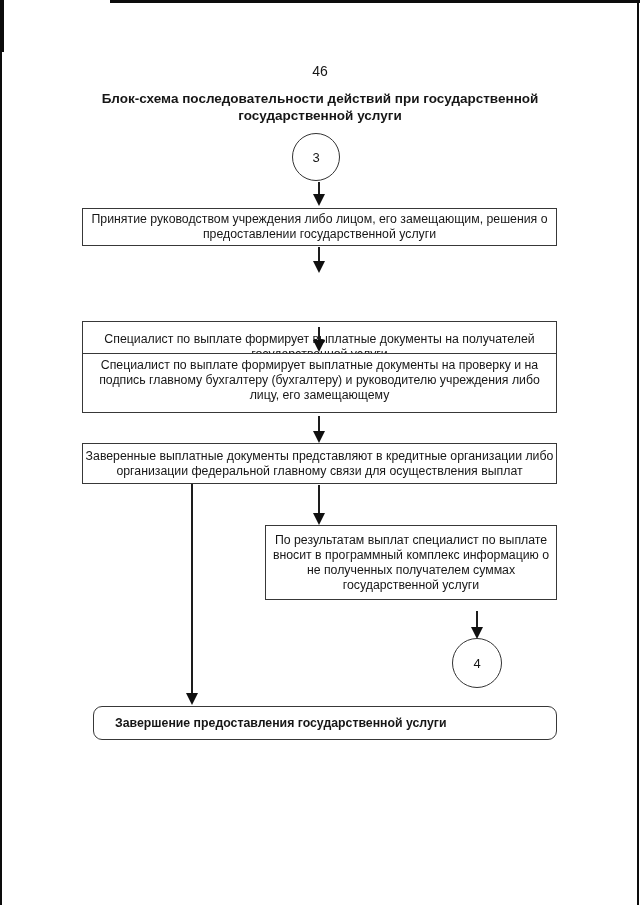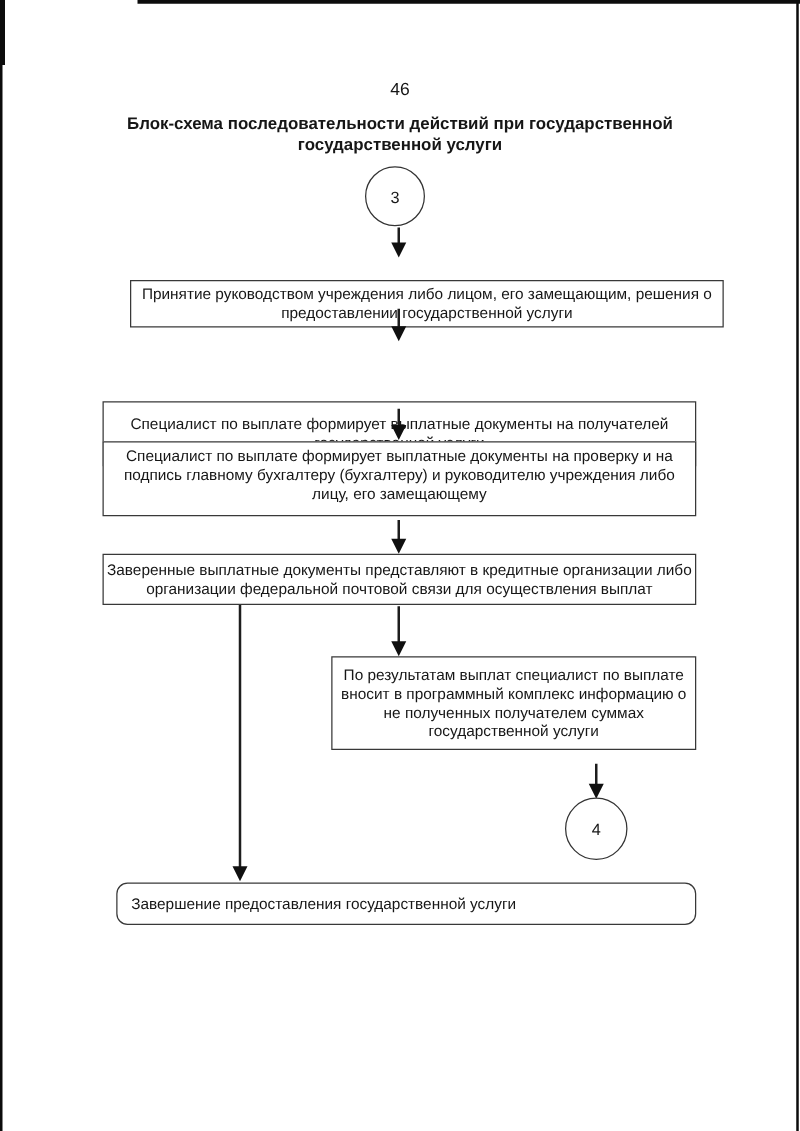--- a/index.html
+++ b/index.html
@@ -46,34 +46,35 @@
   .pbox {
     position:absolute;
     border:1.5px solid #383838;
     box-sizing:border-box;
     display:flex; flex-direction:column; justify-content:center;
     text-align:center;
     font-size:12.3px; line-height:15px;
     background:#ffffff;
   }
   .pbox .ln { white-space:nowrap; }
-  #box1 { left:82px;  top:224px; width:475px; height:38px;margin-left:22px; }
+  #box1 { left:82px;  top:208px; width:475px; height:38px; }
   #box2 { left:82px;  top:273px; width:475px; height:52px;margin-top:48px; }
   #box3 { left:82px;  top:353px; width:475px; height:60px; justify-content:flex-start; padding-top:4px; }
   #box4 { left:82px;  top:443px; width:475px; height:41px; }
   #box5 { left:265px; top:525px; width:292px; height:75px; }
 
   #endbox {
     position:absolute; left:93px; top:706px; width:464px; height:34px;
     border:1.5px solid #383838; border-radius:9px;
     box-sizing:border-box;
     display:flex; align-items:center;
-    padding-left:11px;
+    padding-left:21px;
     font-size:12.3px;
     background:#ffffff;
+    font-weight:bold;
   }
 
   .arrow { position:absolute; width:14px; }
   .arrow .shaft {
     position:absolute; top:0; bottom:11px; left:50%;
     width:1.5px; margin-left:-0.75px;
     background:#1d1d1d;
   }
   .arrow .head {
     position:absolute; bottom:0; left:50%;
@@ -143,21 +144,21 @@
     <div class="ln">лицу, его замещающему</div>
   </div>
 
   <div class="arrow a4">
     <div class="shaft"></div>
     <div class="head"></div>
   </div>
 
   <div id="box4" class="pbox">
     <div class="ln">Заверенные выплатные документы представляют в кредитные организации либо</div>
-    <div class="ln">организации федеральной почтовой связи для осуществления выплат</div>
+    <div class="ln">организации федеральной главному связи для осуществления выплат</div>
   </div>
 
   <div class="arrow a5">
     <div class="shaft"></div>
     <div class="head"></div>
   </div>
 
   <div class="arrow a7">
     <div class="shaft"></div>
     <div class="head"></div>

